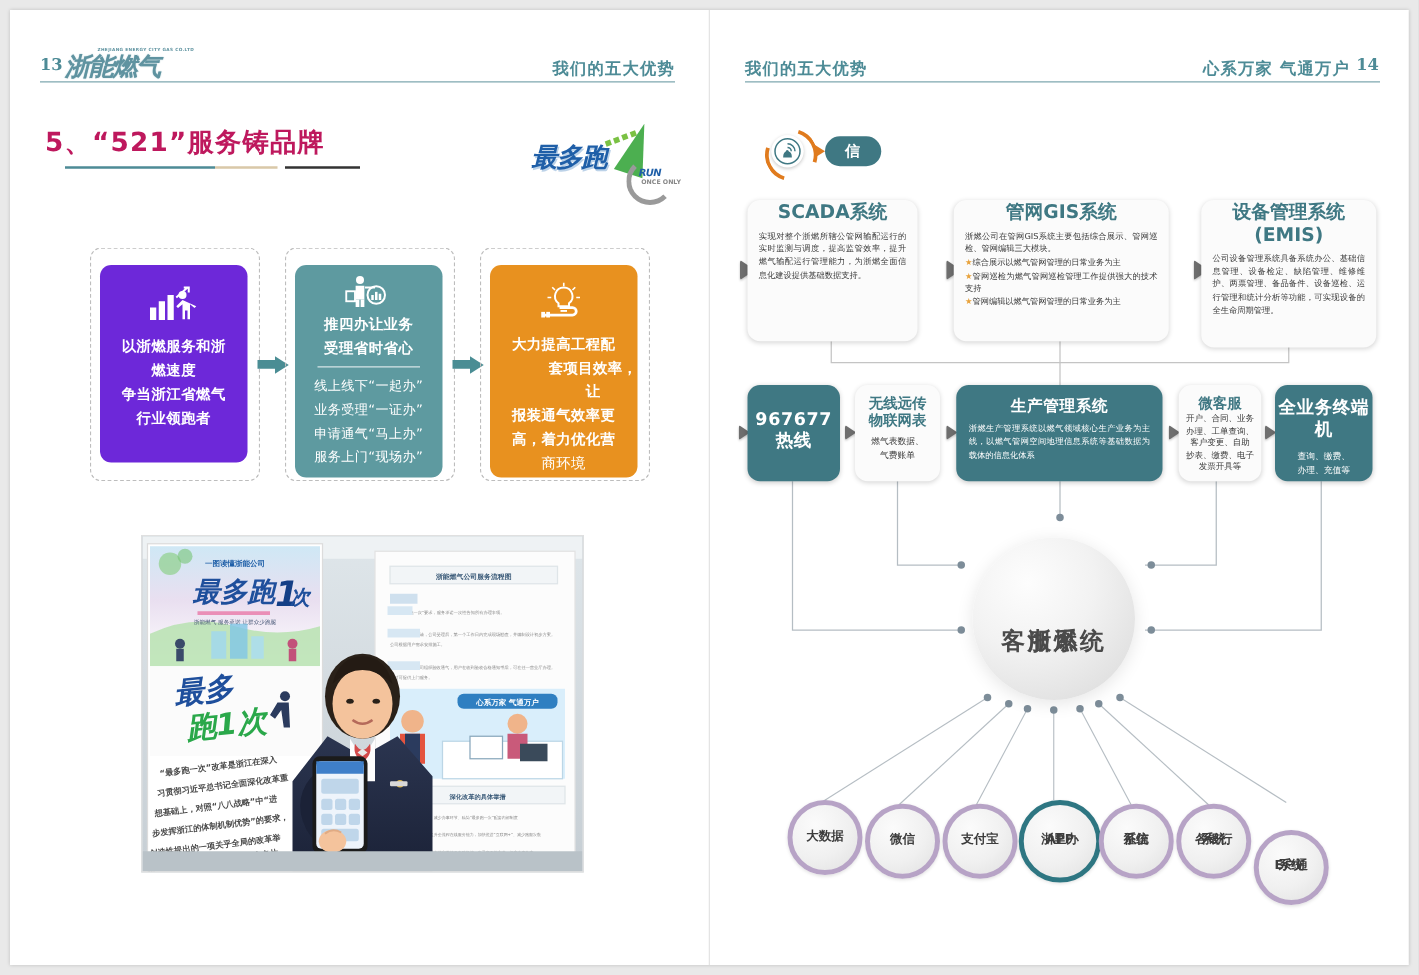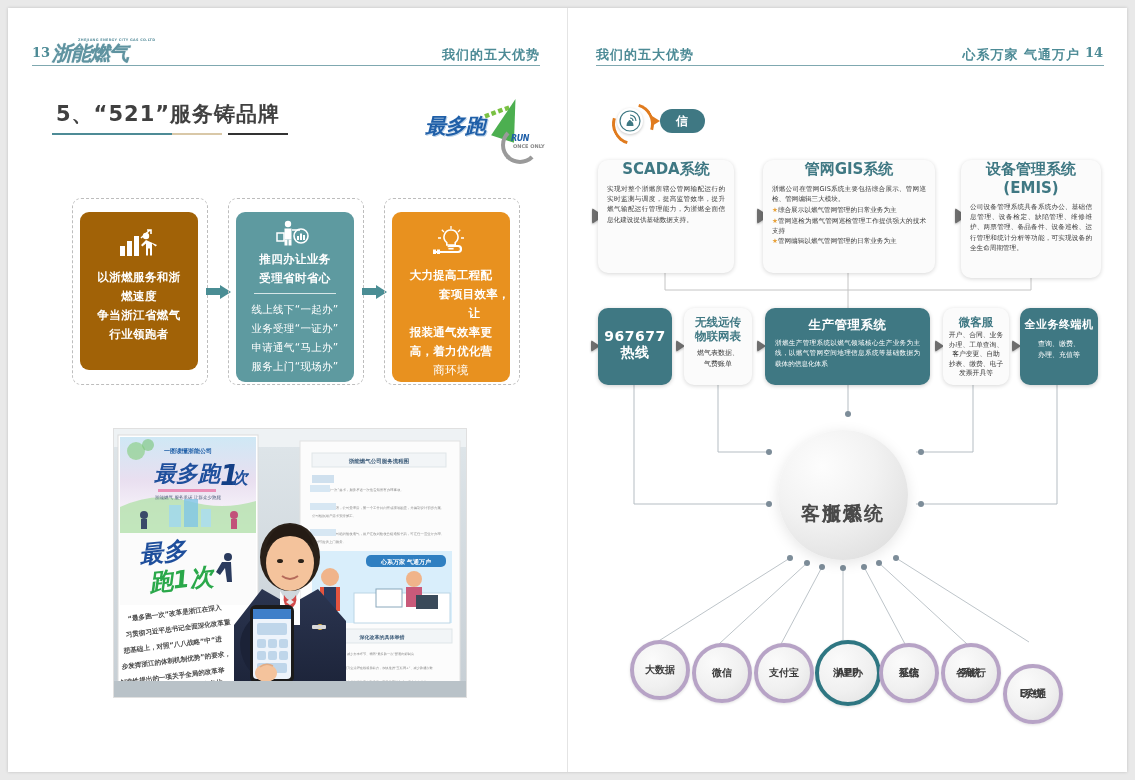--- a/index.html
+++ b/index.html
@@ -20,21 +20,21 @@
   #hdrR{left:596px;top:40px;width:508px;}
 
   .logo{position:absolute;left:52px;top:38px;width:90px;height:28px;}
   .logo .cn{position:absolute;left:0;bottom:-1px;font-family:"DejaVu Serif","Liberation Serif",serif;
             font-weight:bold;font-size:20px;color:#5f93a0;letter-spacing:-1px;
             font-style:italic;text-shadow:0 0 1px #8fb6bf;}
   .logo .en{position:absolute;left:26px;top:0px;font-size:3.4px;color:#5f93a0;
             letter-spacing:.3px;line-height:4px;white-space:nowrap;font-weight:bold;}
 
   
-  .sec-title{position:absolute;left:56px;top:100px;font-size:21px;font-weight:bold;color:#404040;
+  .sec-title{position:absolute;left:36px;top:100px;font-size:21px;font-weight:bold;color:#be185d;
              letter-spacing:1px;white-space:nowrap;}
   .sec-ul{position:absolute;top:133px;height:2px;}
   .ul-a{left:52px;width:120px;background:#4d8b96;}
   .ul-b{left:172px;width:50px;background:#d9c8a8;}
   .ul-d{left:228px;width:60px;background:#333;}
 
   
   .runonce{position:absolute;left:425px;top:100px;width:122px;height:60px;}
   .ro-txt{position:absolute;left:0;top:12px;font-size:21px;font-weight:bold;font-style:italic;
           color:#1f5fa8;letter-spacing:-1px;text-shadow:1px 1px 0 #bcd2e8;}
@@ -143,21 +143,21 @@
   <div class="runonce">
     <div class="ro-dots">▪▪▪▪</div>
     <div class="ro-arrow"></div>
     <div class="ro-txt">最多跑</div>
     <div class="ro-ring"></div>
     <div class="ro-sub">RUN</div>
     <div class="ro-sub2">ONCE ONLY</div>
   </div>
 
   <div class="dash" style="left:72px;top:198px;width:134px;height:185px;"></div>
-  <div class="card" id="card1" style="left:80px;top:212px;width:118px;height:158px;background:#a16207;">
+  <div class="card" id="card1" style="left:80px;top:212px;width:118px;height:158px;background:#6d28d9;">
     <div class="cicon" style="margin-top:16px;">
       <svg width="44" height="30" viewBox="0 0 44 30">
         <rect x="3" y="18" width="5" height="10" fill="#fff"></rect>
         <rect x="10" y="13" width="5" height="15" fill="#fff"></rect>
         <rect x="17" y="8" width="5" height="20" fill="#fff"></rect>
         <circle cx="29" cy="8" r="3.2" fill="#fff"></circle>
         <path d="M29 12 l-5 5 l1.4 1.4 l3.6-3 l0 12 l2 0 l0-7 l2 0 l0 7 l2 0 l0-12 l3.6 3 l1.4-1.4 z" fill="#fff"></path>
         <path d="M24 10 L33 2 M30 2 L34 2 L34 6" stroke="#fff" stroke-width="1.6" fill="none"></path>
       </svg>
     </div>
@@ -449,21 +449,21 @@
       <span>开户、合同、业务</span><br>
       <span>办理、工单查询、</span><br>
       <span>客户变更、自助</span><br>
       <span>抄表、缴费、电子</span><br>
       <span>发票开具等</span>
     </div>
   </div>
 
   <div class="tag-arrow sm" style="left:1012px;top:340px;"></div>
   <div class="tbox" style="left:1020px;top:308px;width:78px;height:77px;">
-    <div class="t" style="margin-top:9px;font-size:11px;font-family:Liberation Mono, monospace;">全业务终端机</div>
+    <div class="t" style="margin-top:9px;font-size:14px;font-family:Liberation Mono, monospace;">全业务终端机</div>
     <div class="p" style="font-size:7px;line-height:11px;text-align:center;padding-top:7px;">
       <span>查询、缴费、</span><br>
       <span>办理、充值等</span>
     </div>
   </div>
 
   <div class="hub">
     <span>
       <span>浙燃</span><br><span>客服系统</span>
     </span>

